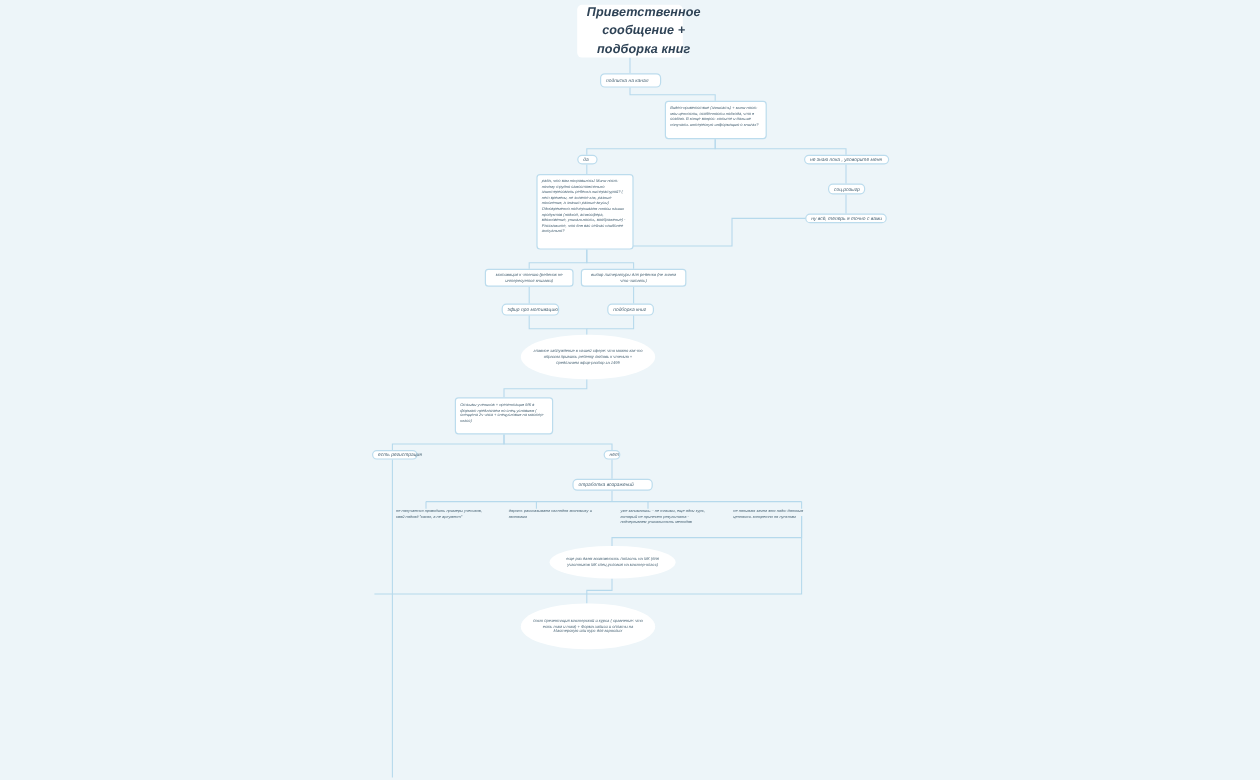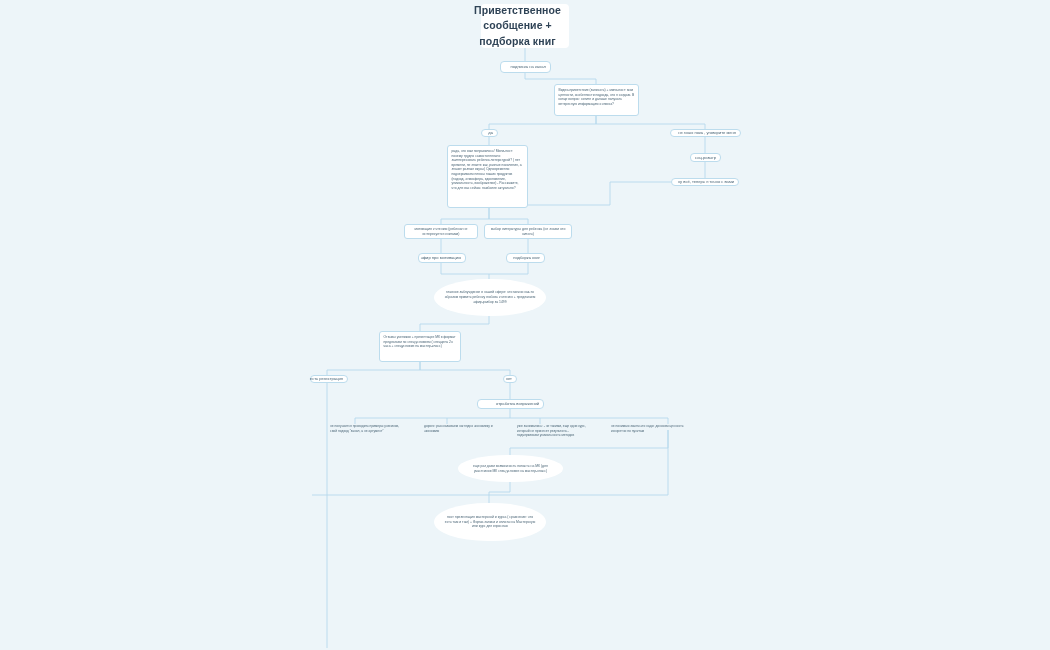--- a/index.html
+++ b/index.html
@@ -35,25 +35,26 @@
 
   
   .node {
     position: absolute;
     box-sizing: border-box;
     background: #ffffff;
     border: 1px solid #bcdced;
     border-radius: 3px;
     display: flex;
     align-items: center;
-    justify-content: flex-end;
+    justify-content: flex-start;
     text-align: center;
     line-height: 1.32;
     color: #4a6576;
     padding: 3px 4px;
+    font-style: italic;
   }
 
   
   .node.root {
     border: none;
     border-radius: 4px;
     background: #ffffff;
     color: #2f4356;
     font-size: 10.5px;
     font-weight: bold;

